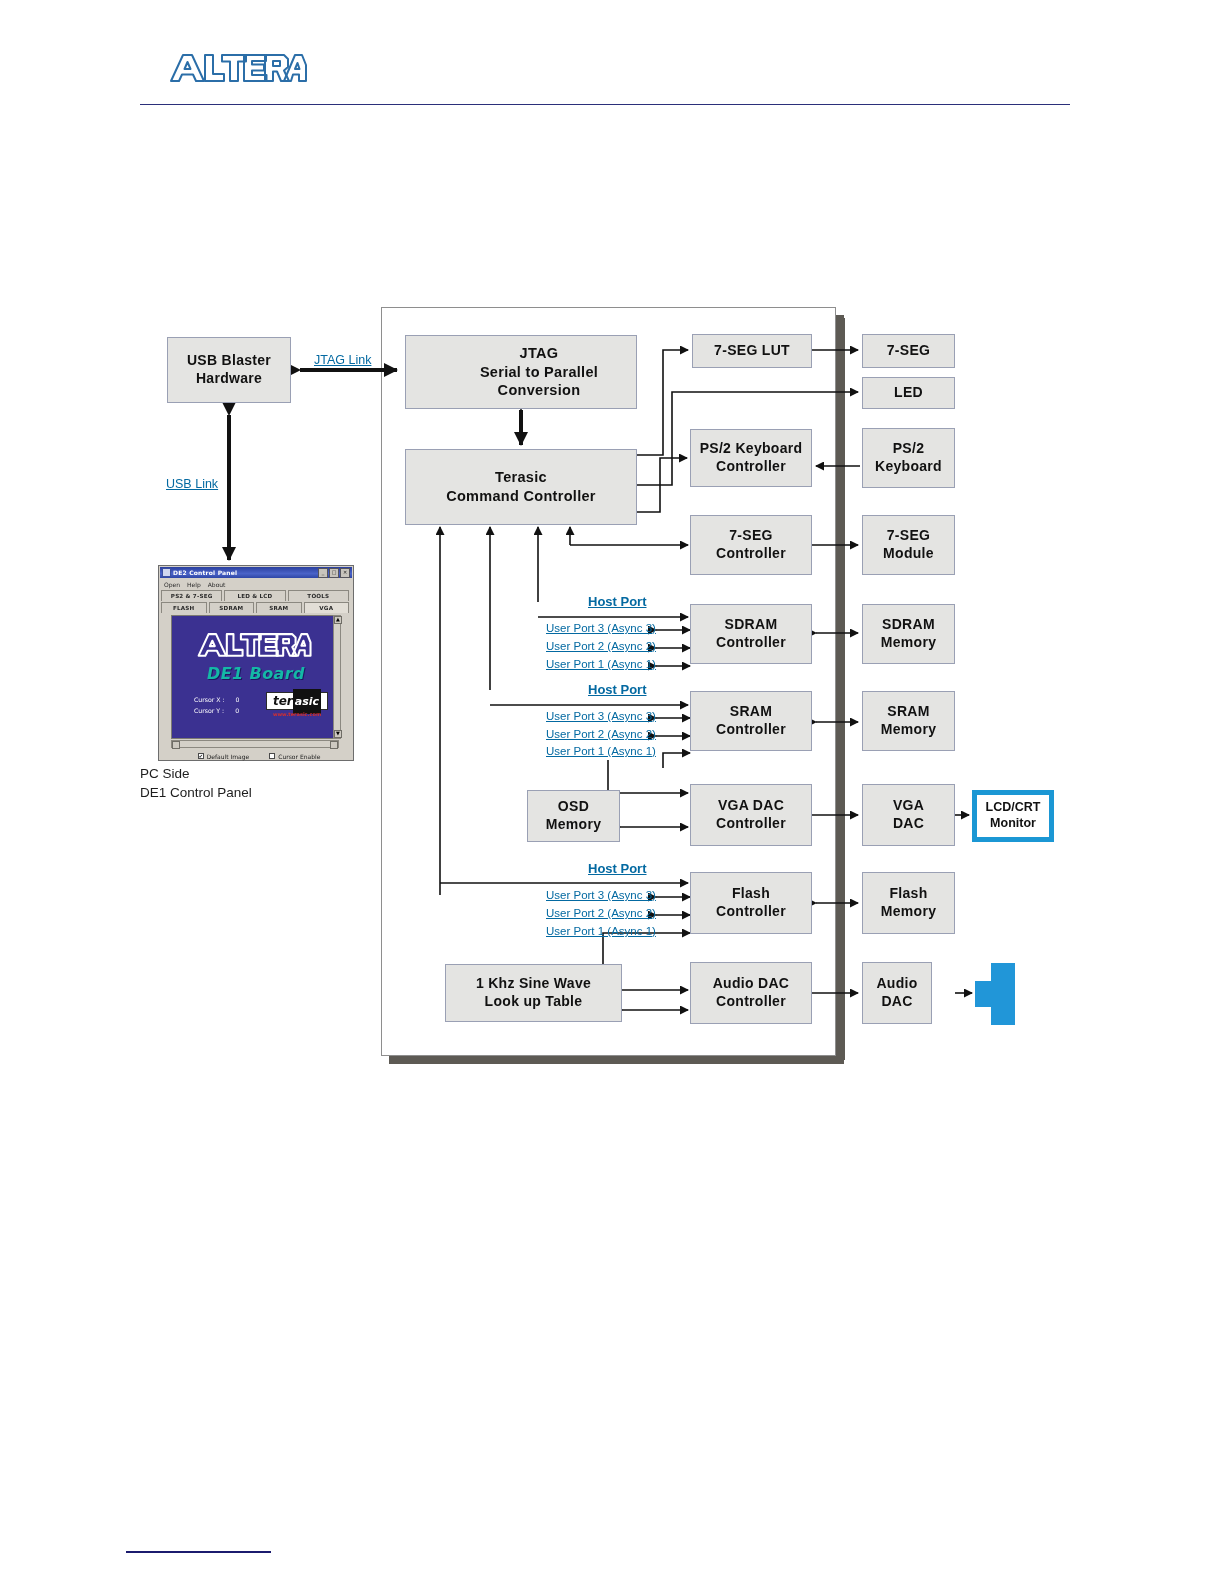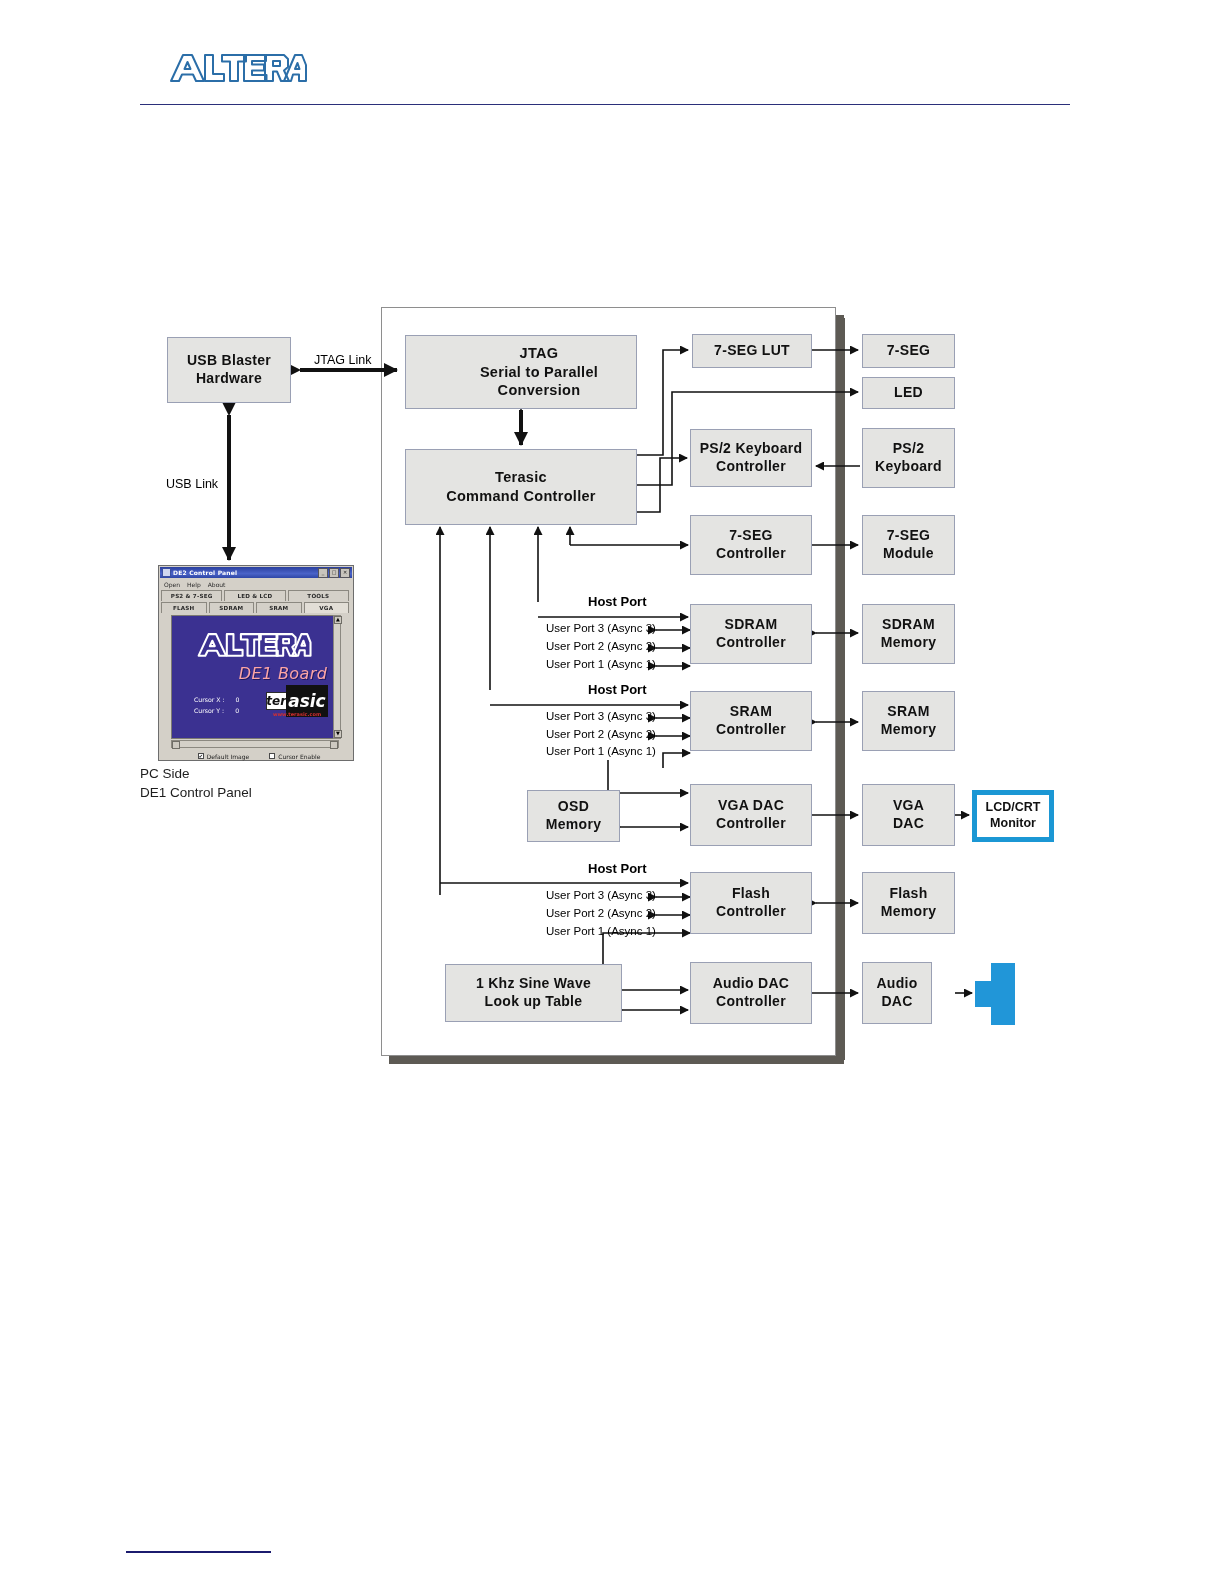--- a/index.html
+++ b/index.html
@@ -83,36 +83,36 @@
   .tabrow .tab.sel{background:#e2ded6;}
   #tabrow1{top:24px;}
   #tabrow2{top:36px;}
   #ctrl-canvas{
     position:absolute;left:12px;top:49px;width:168px;height:124px;
     background:#3b3191;border:1px solid #7d7a72;box-sizing:border-box;overflow:hidden;
   }
   #canvas-altera{position:absolute;left:24px;top:14px;width:118px;height:29px;}
   #canvas-de1{
     position:absolute;left:0;top:48px;width:168px;text-align:center;
-    color:#fca5a5;font-style:italic;font-weight:normal;font-size:16px;
-    letter-spacing:.4px;text-shadow:1px 1px 0 #1d1760;padding-left:27px;
+    color:#14b8a6;font-style:italic;font-weight:bold;font-size:16px;
+    letter-spacing:.4px;text-shadow:1px 1px 0 #1d1760;
   }
   #canvas-cursor{
     position:absolute;left:22px;top:78px;color:#ffffff;font-size:6.2px;line-height:11px;
   }
   #canvas-cursor .val{margin-left:11px;}
   #canvas-terasic{
     position:absolute;left:94px;top:76px;width:62px;height:27px;
   }
   #canvas-terasic .logo-box{
     width:62px;height:18px;background:#ffffff;border:1px solid #2b2b2b;box-sizing:border-box;
     display:flex;align-items:center;justify-content:center;
   }
   #canvas-terasic .logo-box .t1{font-weight:bold;font-size:12px;color:#111;font-style:italic;}
-  #canvas-terasic .logo-box .t2{font-weight:bold;font-size:17px;color:#ffffff;background:#111;
+  #canvas-terasic .logo-box .t2{font-weight:bold;font-size:11px;color:#ffffff;background:#111;
     padding:6px 2px;font-style:italic;}
   #canvas-terasic .url{text-align:center;font-size:5px;color:#d32f2f;margin-top:1px;font-weight:bold;}
   #ctrl-vscroll{position:absolute;right:12px;top:49px;width:8px;height:124px;background:#d4d0c8;border:1px solid #8b8880;box-sizing:border-box;}
   #ctrl-vscroll i{display:block;width:6px;height:6px;background:#cdc9c1;border:1px solid #6f6d66;font-style:normal;font-size:5px;line-height:5px;text-align:center;}
   #ctrl-hscroll{position:absolute;left:12px;top:174px;width:168px;height:8px;background:#d4d0c8;border:1px solid #8b8880;box-sizing:border-box;display:flex;justify-content:space-between;}
   #ctrl-hscroll i{display:block;width:6px;height:6px;background:#cdc9c1;border:1px solid #6f6d66;font-style:normal;}
   #ctrl-checks{position:absolute;left:10px;top:185px;width:180px;height:10px;display:flex;gap:20px;justify-content:center;align-items:center;}
   .chk{display:flex;align-items:center;gap:3px;font-size:6px;color:#1d1d1d;}
   .chk .box{width:6px;height:6px;background:#ffffff;border:1px solid #4a4a4a;box-sizing:border-box;
     font-size:5px;line-height:5px;text-align:center;color:#111;}
@@ -127,21 +127,21 @@
     border:5px solid #1b97d4;background:#ffffff;box-sizing:border-box;
     display:flex;align-items:center;justify-content:center;
     font-weight:bold;font-size:12.5px;color:#111;line-height:1.25;text-align:center;
   }
   
   #speaker{position:absolute;left:975px;top:963px;width:45px;height:62px;}
   #speaker .cone{position:absolute;left:0;top:18px;width:17px;height:26px;background:#2196d8;}
   #speaker .body{position:absolute;left:16px;top:0;width:24px;height:62px;background:#2196d8;}
 
   
-  .lbl{position:absolute;font-size:12.5px;color:#000000;white-space:nowrap;}
+  .lbl{position:absolute;font-size:12.5px;color:#0369a1;white-space:nowrap;text-decoration:underline;}
   .lbl.bold{font-weight:bold;font-size:13px;padding-left:14px;}
 </style>
 </head>
 <body>
 
 <div id="page-header">
   <div id="altera-logo">
     <svg width="140" height="40" viewBox="0 0 280 80">
       <g fill="none" stroke="#2b6ea8" stroke-width="4" stroke-linejoin="round">
 

